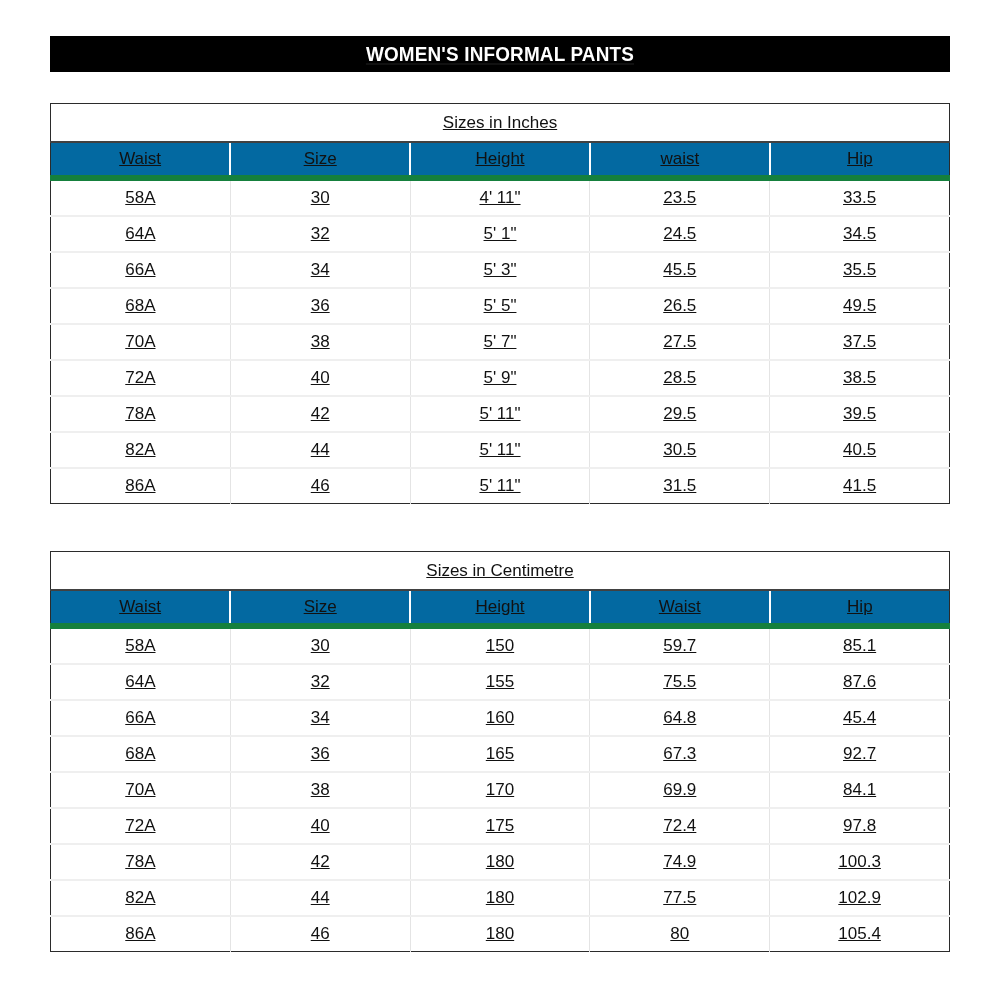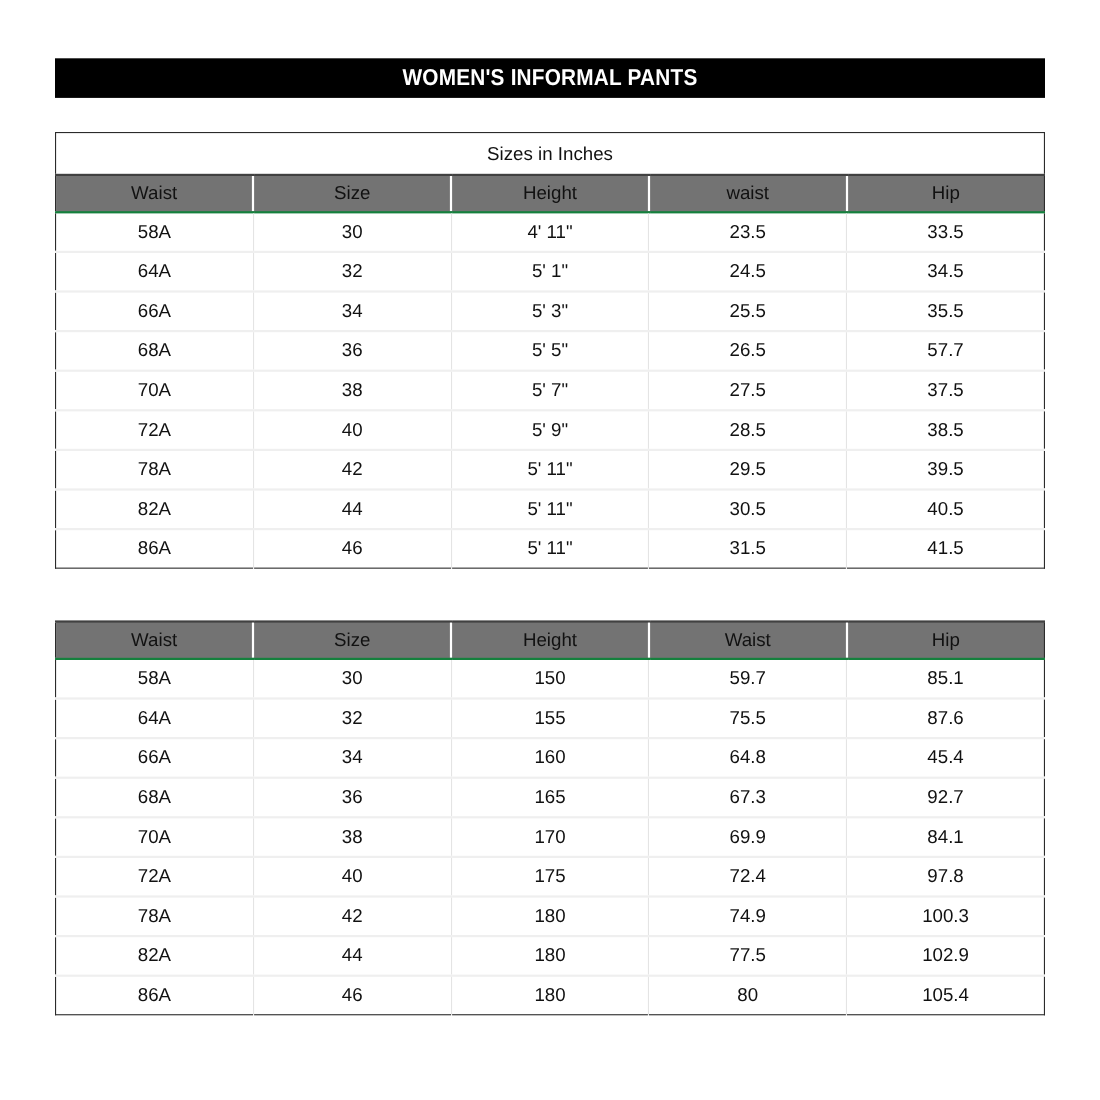--- a/index.html
+++ b/index.html
@@ -7,21 +7,22 @@
     padding: 0;
     background: #ffffff;
     width: 1000px;
     height: 1000px;
     font-family: "Liberation Sans", sans-serif;
     color: #111111;
   }
   .page {
     width: 900px;
     margin: 0 auto;
-    padding-top: 53px;
+    padding-top: 36px;
+    text-decoration: underline;
   }
   .title-bar {
     width: 100%;
     height: 36px;
     background: #000000;
     display: flex;
     align-items: center;
     justify-content: center;
   }
   .title-bar h1 {
@@ -48,23 +49,23 @@
     font-weight: normal;
     padding: 0;
   }
   tr.title-row th {
     height: 37px;
     background: #ffffff;
     border-bottom: 1px solid #e9e9e9;
   }
   tr.header-row th {
     height: 32px;
-    background: #737373;
+    background: #0369a1;
     border-top: 2px solid #414141;
-    border-bottom: 2px solid #15803d;
+    border-bottom: 6px solid #15803d;
   }
   tr.header-row th + th { border-left: 2px solid #ffffff; }
   .size-table tbody td {
     height: 34px;
     border-bottom: 2px solid #efefef;
   }
   .size-table tbody td + td { border-left: 1px solid #e4e4e4; }
   .size-table tbody tr:last-child td { border-bottom: none; }
 </style>
 </head>
@@ -101,29 +102,29 @@
           <td>64A</td>
           <td>32</td>
           <td>5' 1"</td>
           <td>24.5</td>
           <td>34.5</td>
         </tr>
         <tr>
           <td>66A</td>
           <td>34</td>
           <td>5' 3"</td>
-          <td>25.5</td>
+          <td>45.5</td>
           <td>35.5</td>
         </tr>
         <tr>
           <td>68A</td>
           <td>36</td>
           <td>5' 5"</td>
           <td>26.5</td>
-          <td>57.7</td>
+          <td>49.5</td>
         </tr>
         <tr>
           <td>70A</td>
           <td>38</td>
           <td>5' 7"</td>
           <td>27.5</td>
           <td>37.5</td>
         </tr>
         <tr>
           <td>72A</td>
@@ -151,20 +152,23 @@
           <td>46</td>
           <td>5' 11"</td>
           <td>31.5</td>
           <td>41.5</td>
         </tr>
       </tbody>
   </table>
 
   <table class="size-table table-gap-2">
     <thead>
+      <tr class="title-row">
+        <th colspan="5">Sizes in Centimetre</th>
+      </tr>
       <tr class="header-row">
         <th>Waist</th>
         <th>Size</th>
         <th>Height</th>
         <th>Waist</th>
         <th>Hip</th>
       </tr>
     </thead>
     <tbody>
         <tr>

